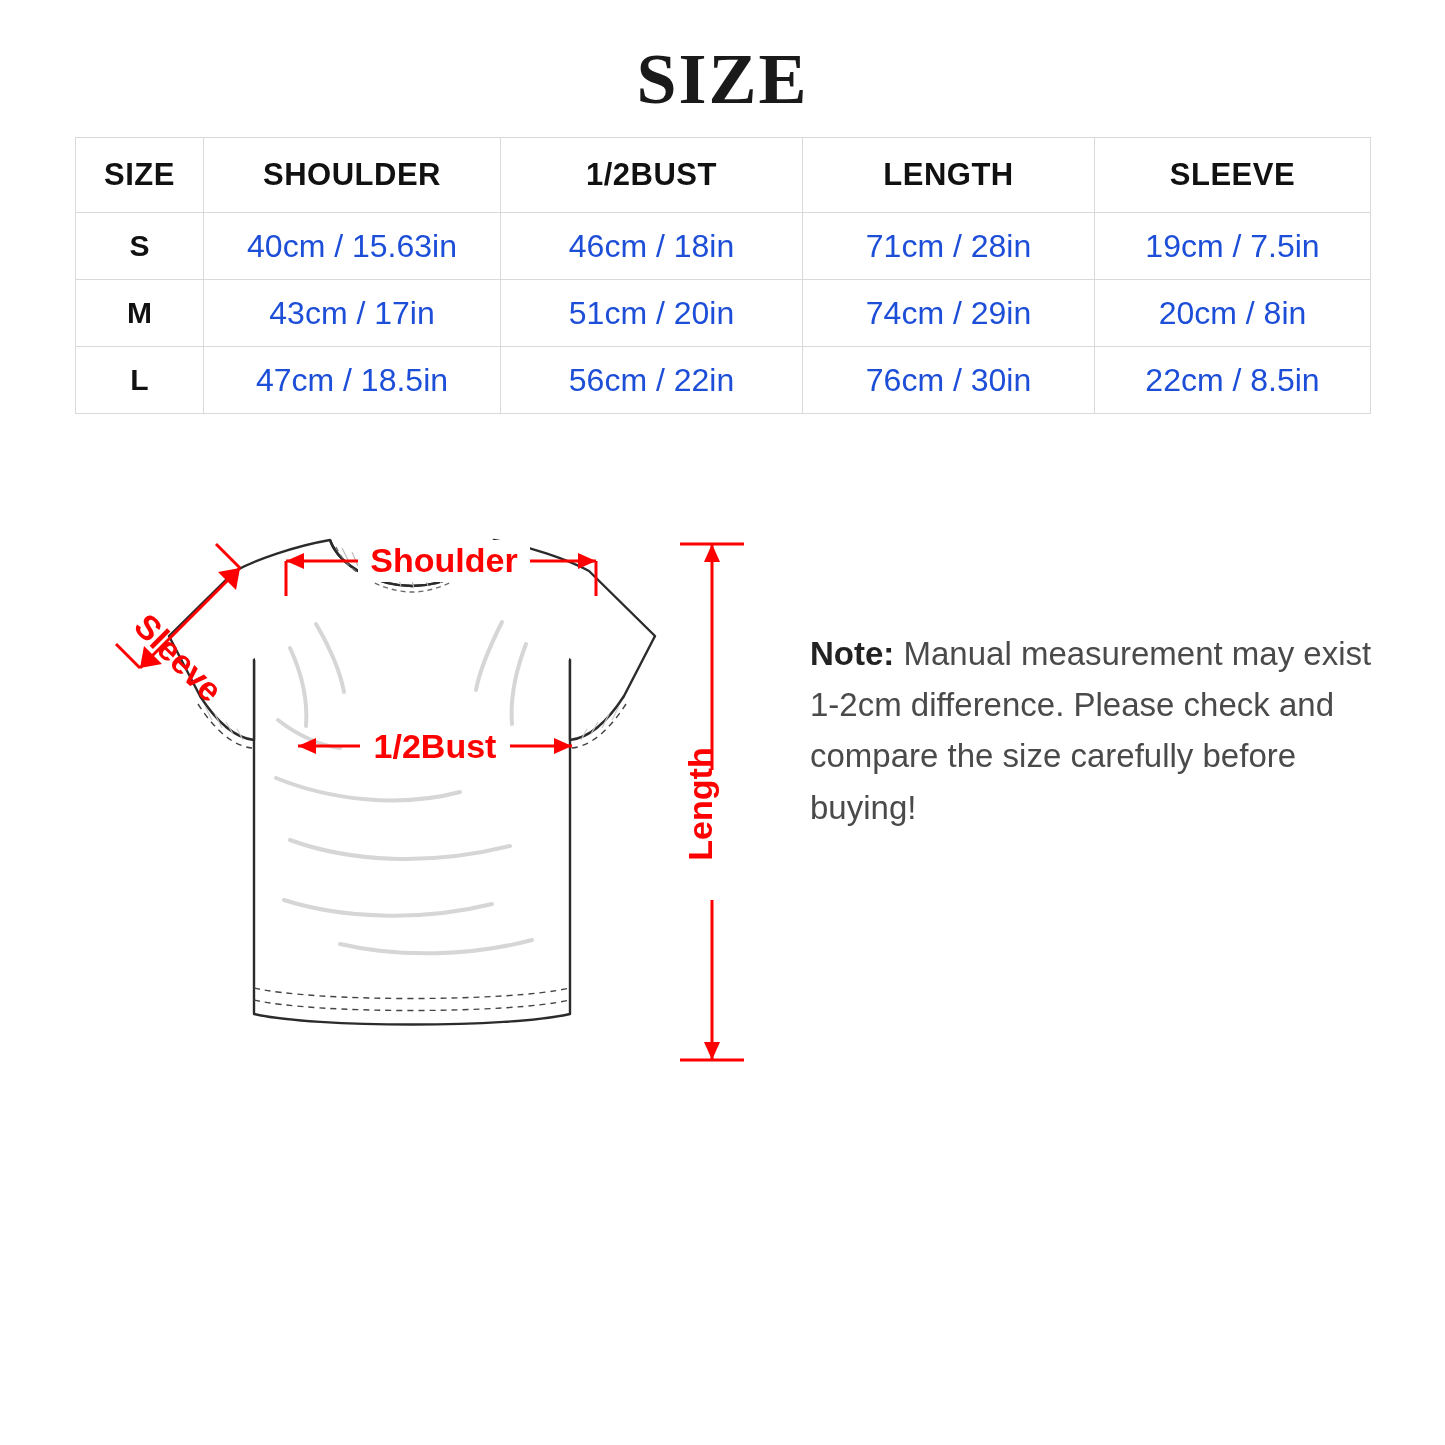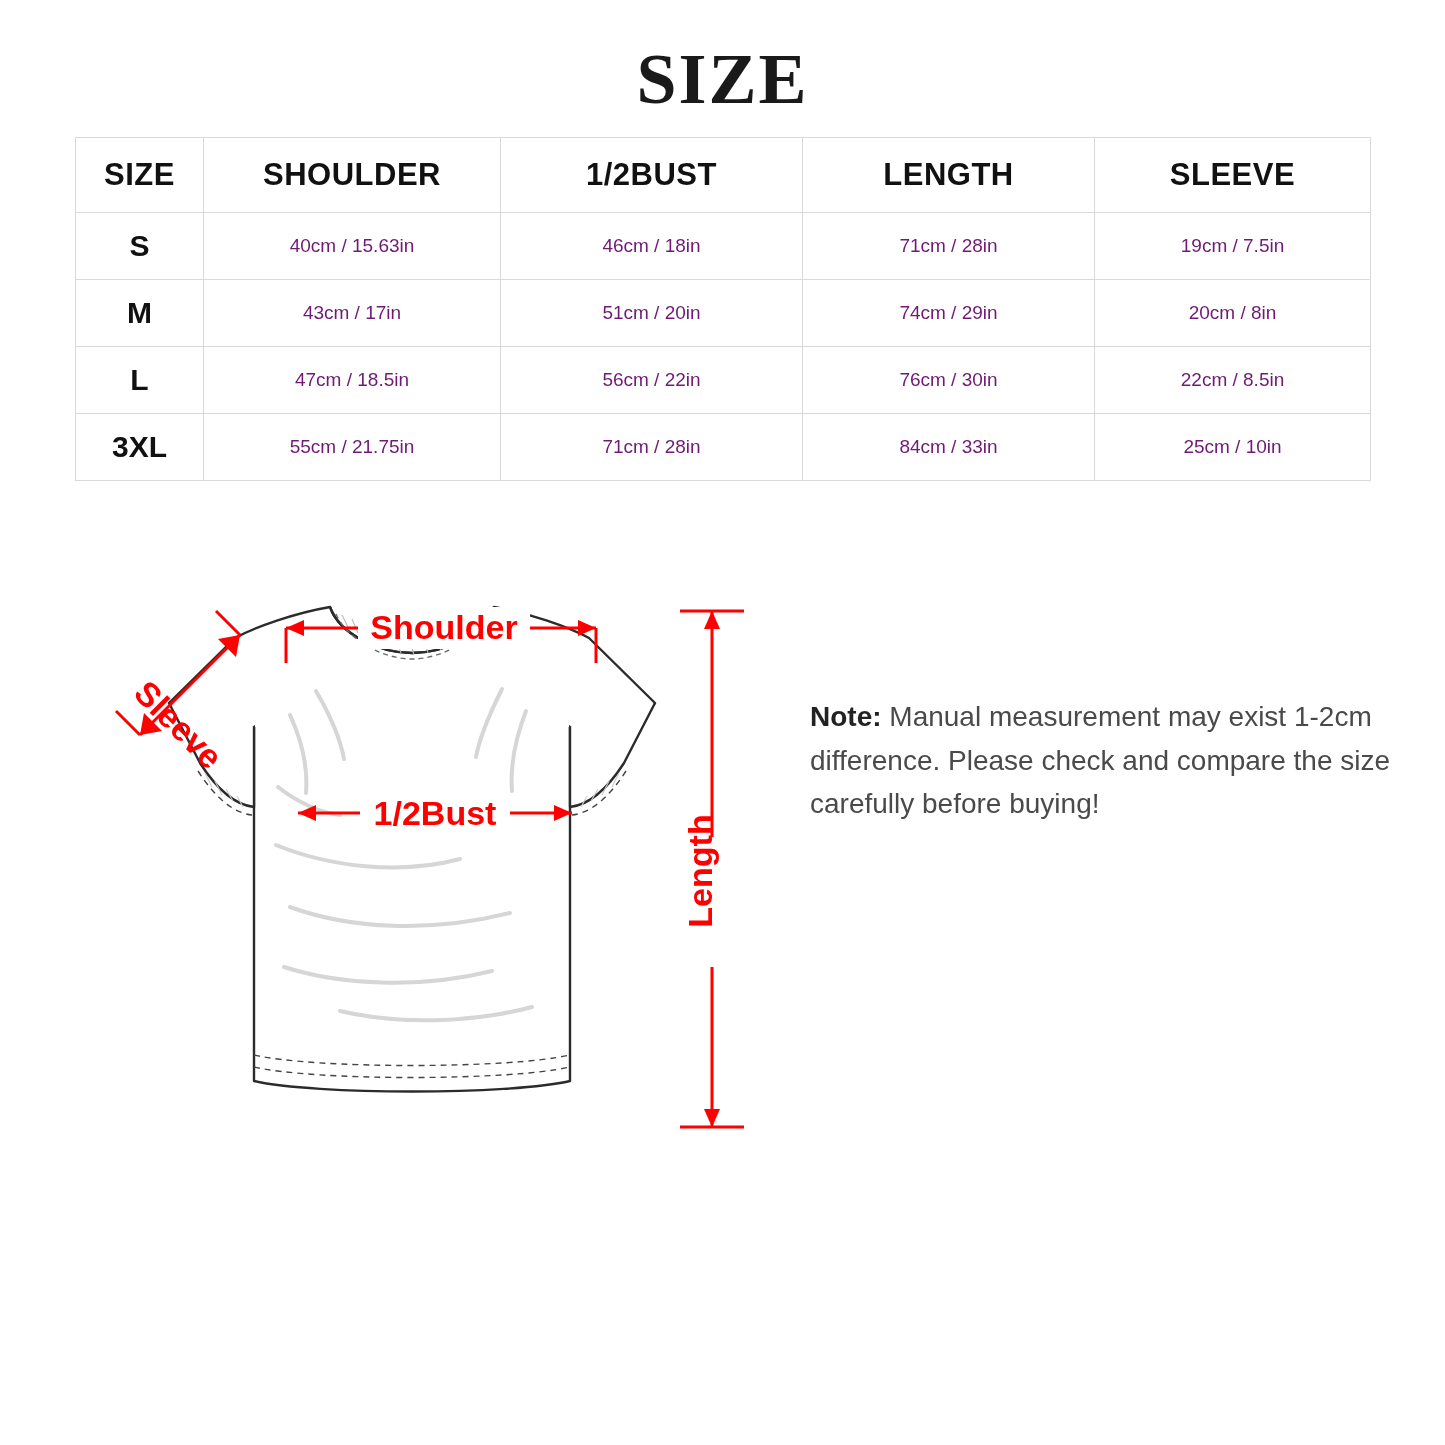--- a/index.html
+++ b/index.html
@@ -36,22 +36,22 @@
     width: 1295px;
     border-collapse: collapse;
     table-layout: fixed;
   }
   table.size-table th,
   table.size-table td {
     border: 1px solid #d9d9d9;
     text-align: center;
     vertical-align: middle;
     height: 64px;
-    font-size: 19px;
-    color: #701a75;
+    font-size: 32px;
+    color: #1d4ed8;
     font-weight: 400;
   }
   table.size-table thead th {
     font-size: 31px;
     font-weight: 700;
     color: #111111;
     height: 72px;
     letter-spacing: 0.5px;
   }
   table.size-table td.size-cell {
@@ -79,21 +79,21 @@
     top: 0;
     width: 760px;
     height: 660px;
   }
 
   .note {
     position: absolute;
     left: 810px;
     top: 180px;
     width: 590px;
-    font-size: 28px;
+    font-size: 33px;
     line-height: 1.55;
     color: #4a4a4a;
   }
   .note b {
     color: #222222;
     font-weight: 700;
   }
 </style>
 </head>
 <body>
@@ -132,27 +132,20 @@
         <td>51cm / 20in</td>
         <td>74cm / 29in</td>
         <td>20cm / 8in</td>
       </tr>
       <tr>
         <td class="size-cell">L</td>
         <td>47cm / 18.5in</td>
         <td>56cm / 22in</td>
         <td>76cm / 30in</td>
         <td>22cm / 8.5in</td>
-      </tr>
-      <tr>
-        <td class="size-cell">3XL</td>
-        <td>55cm / 21.75in</td>
-        <td>71cm / 28in</td>
-        <td>84cm / 33in</td>
-        <td>25cm / 10in</td>
       </tr>
     </tbody>
   </table>
 </div>
 
 <div class="lower">
 
   <svg class="diagram" viewBox="0 0 760 660">
 
     <g>

